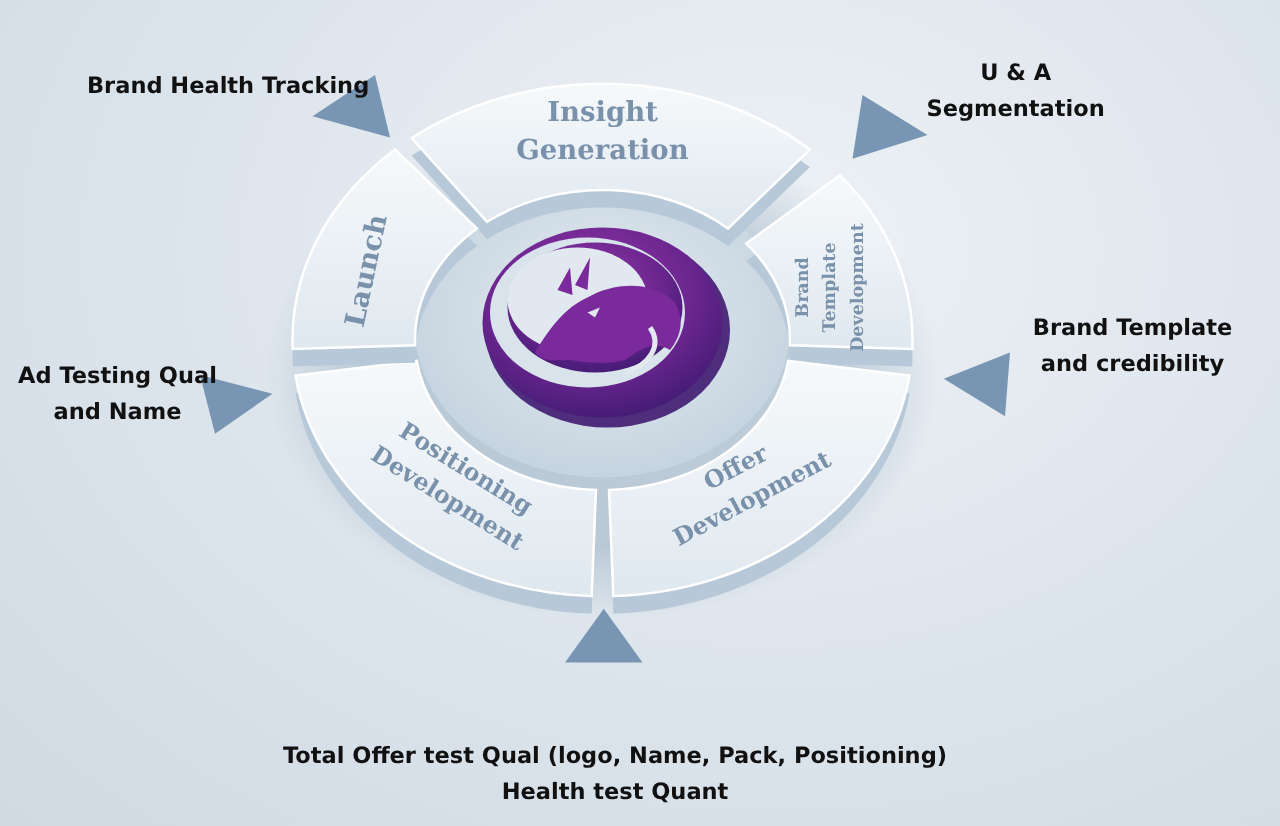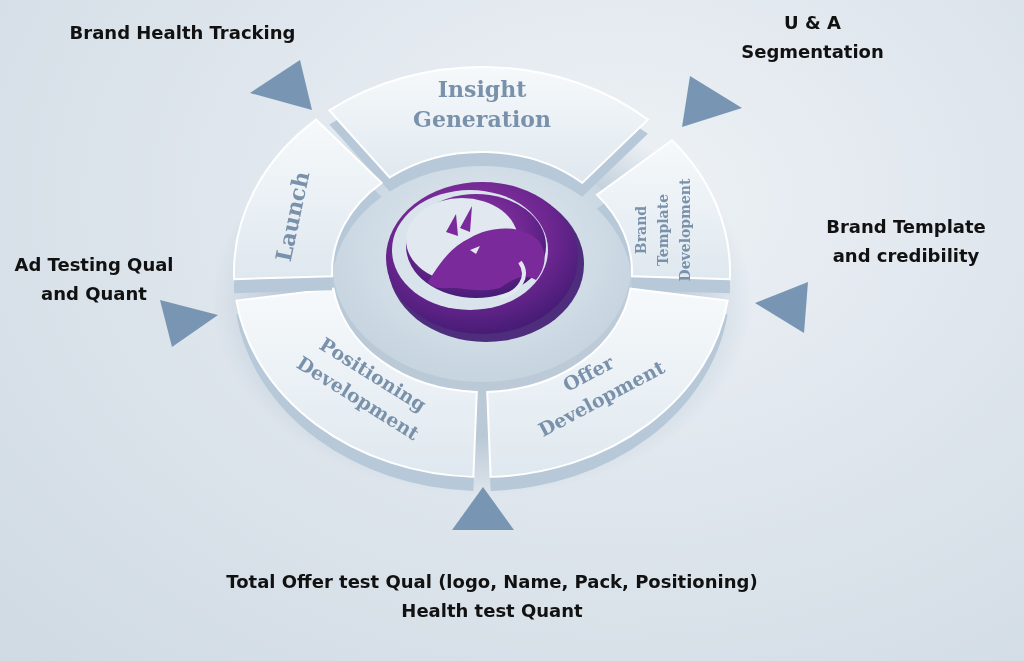--- a/index.html
+++ b/index.html
@@ -8,21 +8,21 @@
     font-family: "Liberation Sans", sans-serif;
     background: radial-gradient(ellipse at 60% 30%, #eef2f6 0%, #dfe6ed 45%, #cfdae3 100%);
     position: relative;
   }
   #stage { position: absolute; left: 0; top: 0; width: 1024px; height: 661px; }
   .seg-side { fill: #b7c9d8; }
   .seg-top { stroke: #ffffff; stroke-width: 2; }
   .seg-label { font-family: "DejaVu Serif", serif; font-weight: bold; fill: #7991ab; }
   .ann {
     position: absolute; font-family: "DejaVu Sans", sans-serif; font-weight: bold;
-    color: #111; font-size: 18px; line-height: 29px; text-align: center; white-space: nowrap;
+    color: #111; font-size: 18px; line-height: 29px; text-align: center; white-space: nowrap; margin-top: 36px;
   }
   .ann div { display: block; }
   .arrow { fill: #7896b3; }
 </style>
 </head>
 <body>
 
 <svg id="stage" viewBox="0 0 1024 661" xmlns="http://www.w3.org/2000/svg">
   <defs>
     <linearGradient id="segGrad" x1="0" y1="0" x2="0" y2="1">
@@ -104,18 +104,18 @@
 <div class="ann" style="left:725px; top:8px; width:175px;">
   <div>U &amp; A</div>
   <div>Segmentation</div>
 </div>
 <div class="ann" style="left:790px; top:212px; width:232px;">
   <div>Brand Template</div>
   <div>and credibility</div>
 </div>
 <div class="ann" style="left:6px; top:250px; width:176px;">
   <div>Ad Testing Qual</div>
-  <div>and Quant</div>
+  <div>and Name</div>
 </div>
-<div class="ann" style="left:222px; top:567px; width:540px;">
+<div class="ann" style="left:222px; top:554px; width:540px;">
   <div>Total Offer test Qual (logo, Name, Pack, Positioning)</div>
   <div>Health test Quant</div>
 </div>
 
 </body></html>

